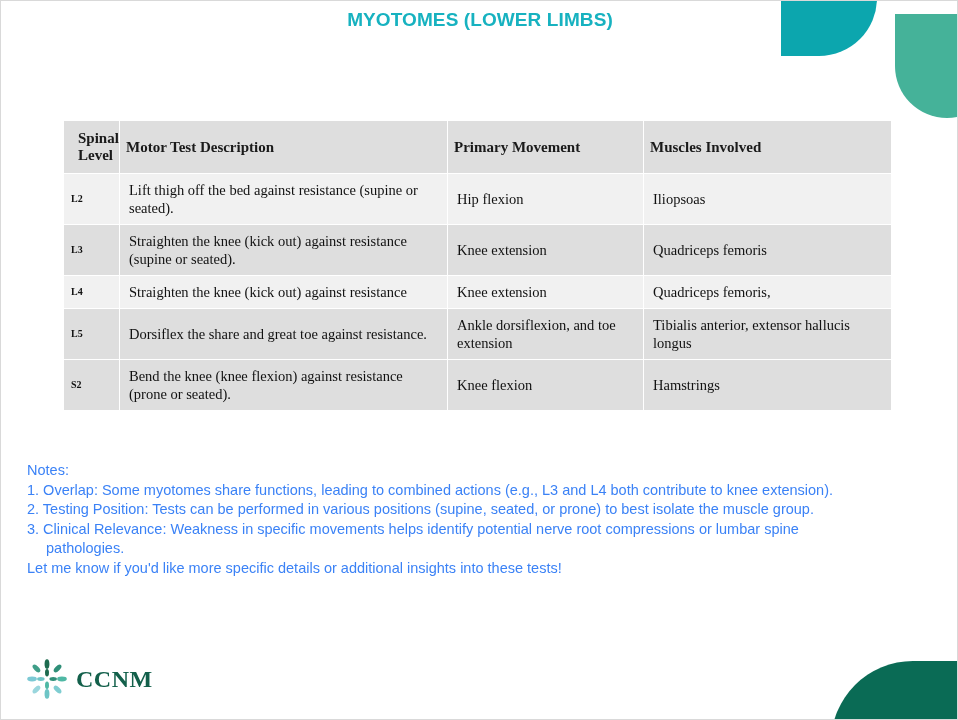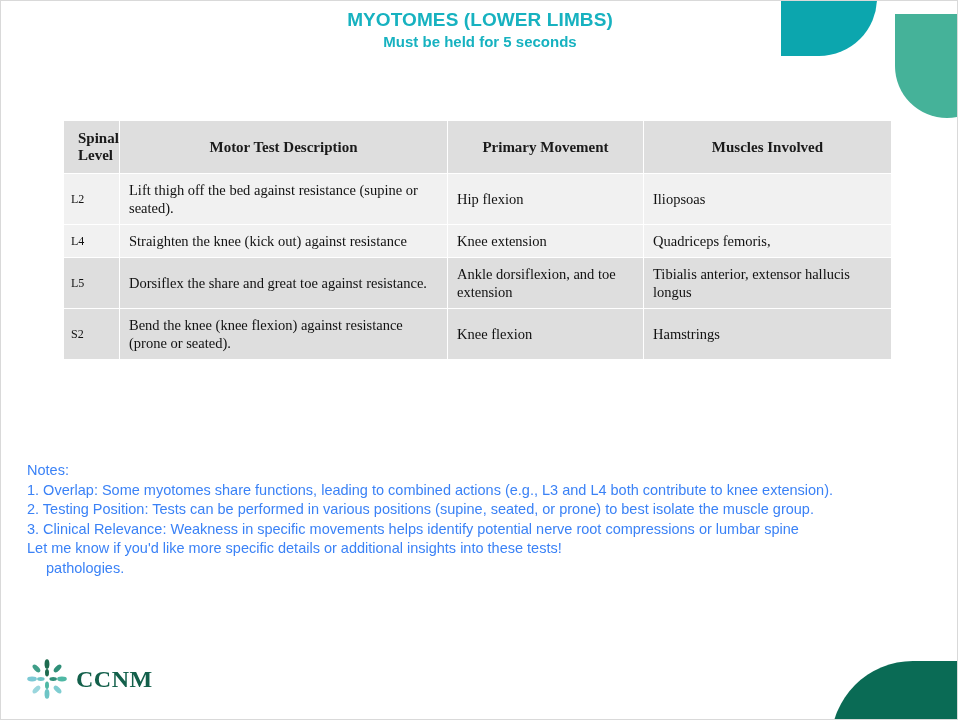--- a/index.html
+++ b/index.html
@@ -97,42 +97,42 @@
   table.myotome col.c-desc   { width: 328px; }
   table.myotome col.c-move   { width: 196px; }
   table.myotome col.c-muscle { width: 248px; }
 
   table.myotome th {
     background: #dedede;
     font-family: "Liberation Serif", serif;
     font-size: 15px;
     font-weight: bold;
     color: #1a1a1a;
-    text-align: center;
+    text-align: left;
     padding: 9px 6px;
     border: 1px solid #ffffff;
     vertical-align: middle;
     line-height: 17px;
   }
   table.myotome th.level-head {
     text-align: left;
     padding-left: 14px;
   }
   table.myotome td {
     font-family: "Liberation Serif", serif;
     font-size: 14.5px;
     color: #111111;
     padding: 7px 9px;
     border: 1px solid #ffffff;
     vertical-align: middle;
     line-height: 18px;
   }
   table.myotome td.level {
-    font-weight: normal;
-    font-size: 12px;
+    font-weight: bold;
+    font-size: 10px;
     padding-left: 7px;
   }
   tr.row-dark  td { background: #dedede; }
   tr.row-light td { background: #f1f1f1; }
 
   
   .notes {
     position: absolute;
     left: 26px;
     top: 460px;
@@ -170,21 +170,20 @@
 <body>
 
 <div class="slide">
 
   <div class="deco-green-top"></div>
   <div class="deco-teal-top"></div>
   <div class="deco-green-bottom"></div>
 
   <div class="title-block">
     <div class="title-main">MYOTOMES (LOWER LIMBS)</div>
-    <div class="title-sub">Must be held for 5 seconds</div>
   </div>
 
   <div class="table-wrap">
     <table class="myotome">
       <colgroup>
         <col class="c-level">
           <col class="c-desc">
           <col class="c-move">
           <col class="c-muscle">
       </colgroup>
@@ -196,20 +195,26 @@
           <th>Muscles Involved</th>
         </tr>
       </thead>
       <tbody>
         <tr class="row-light">
           <td class="level">L2</td>
           <td>Lift thigh off the bed against resistance (supine or seated).</td>
           <td>Hip flexion</td>
           <td>Iliopsoas</td>
         </tr>
+        <tr class="row-dark">
+          <td class="level">L3</td>
+          <td>Straighten the knee (kick out) against resistance (supine or seated).</td>
+          <td>Knee extension</td>
+          <td>Quadriceps femoris</td>
+        </tr>
         <tr class="row-light">
           <td class="level">L4</td>
           <td>Straighten the knee (kick out) against resistance</td>
           <td>Knee extension</td>
           <td>Quadriceps femoris,</td>
         </tr>
         <tr class="row-dark">
           <td class="level">L5</td>
           <td>Dorsiflex the share and great toe against resistance.</td>
           <td>Ankle dorsiflexion, and toe extension</td>
@@ -223,22 +228,22 @@
         </tr>
       </tbody>
     </table>
   </div>
 
   <div class="notes">
     <div class="nline">Notes:</div>
     <div class="nline">1. Overlap: Some myotomes share functions, leading to combined actions (e.g., L3 and L4 both contribute to knee extension).</div>
     <div class="nline">2. Testing Position: Tests can be performed in various positions (supine, seated, or prone) to best isolate the muscle group.</div>
     <div class="nline">3. Clinical Relevance: Weakness in specific movements helps identify potential nerve root compressions or lumbar spine</div>
+    <div class="nline indent">pathologies.</div>
     <div class="nline">Let me know if you'd like more specific details or additional insights into these tests!</div>
-    <div class="nline indent">pathologies.</div>
   </div>
 
   <div class="logo">
     <span>
       <svg class="logo-mark" viewBox="0 0 100 100" xmlns="http://www.w3.org/2000/svg">
         <g>
           <ellipse cx="50" cy="16" rx="5.5" ry="11" fill="#1d6b4f"></ellipse>
           <ellipse cx="74" cy="26" rx="5.5" ry="11" fill="#2f8f78" transform="rotate(45 74 26)"></ellipse>
           <ellipse cx="84" cy="50" rx="5.5" ry="11" fill="#4fb8a4" transform="rotate(90 84 50)"></ellipse>
           <ellipse cx="74" cy="74" rx="5.5" ry="11" fill="#7fcdd1" transform="rotate(135 74 74)"></ellipse>

